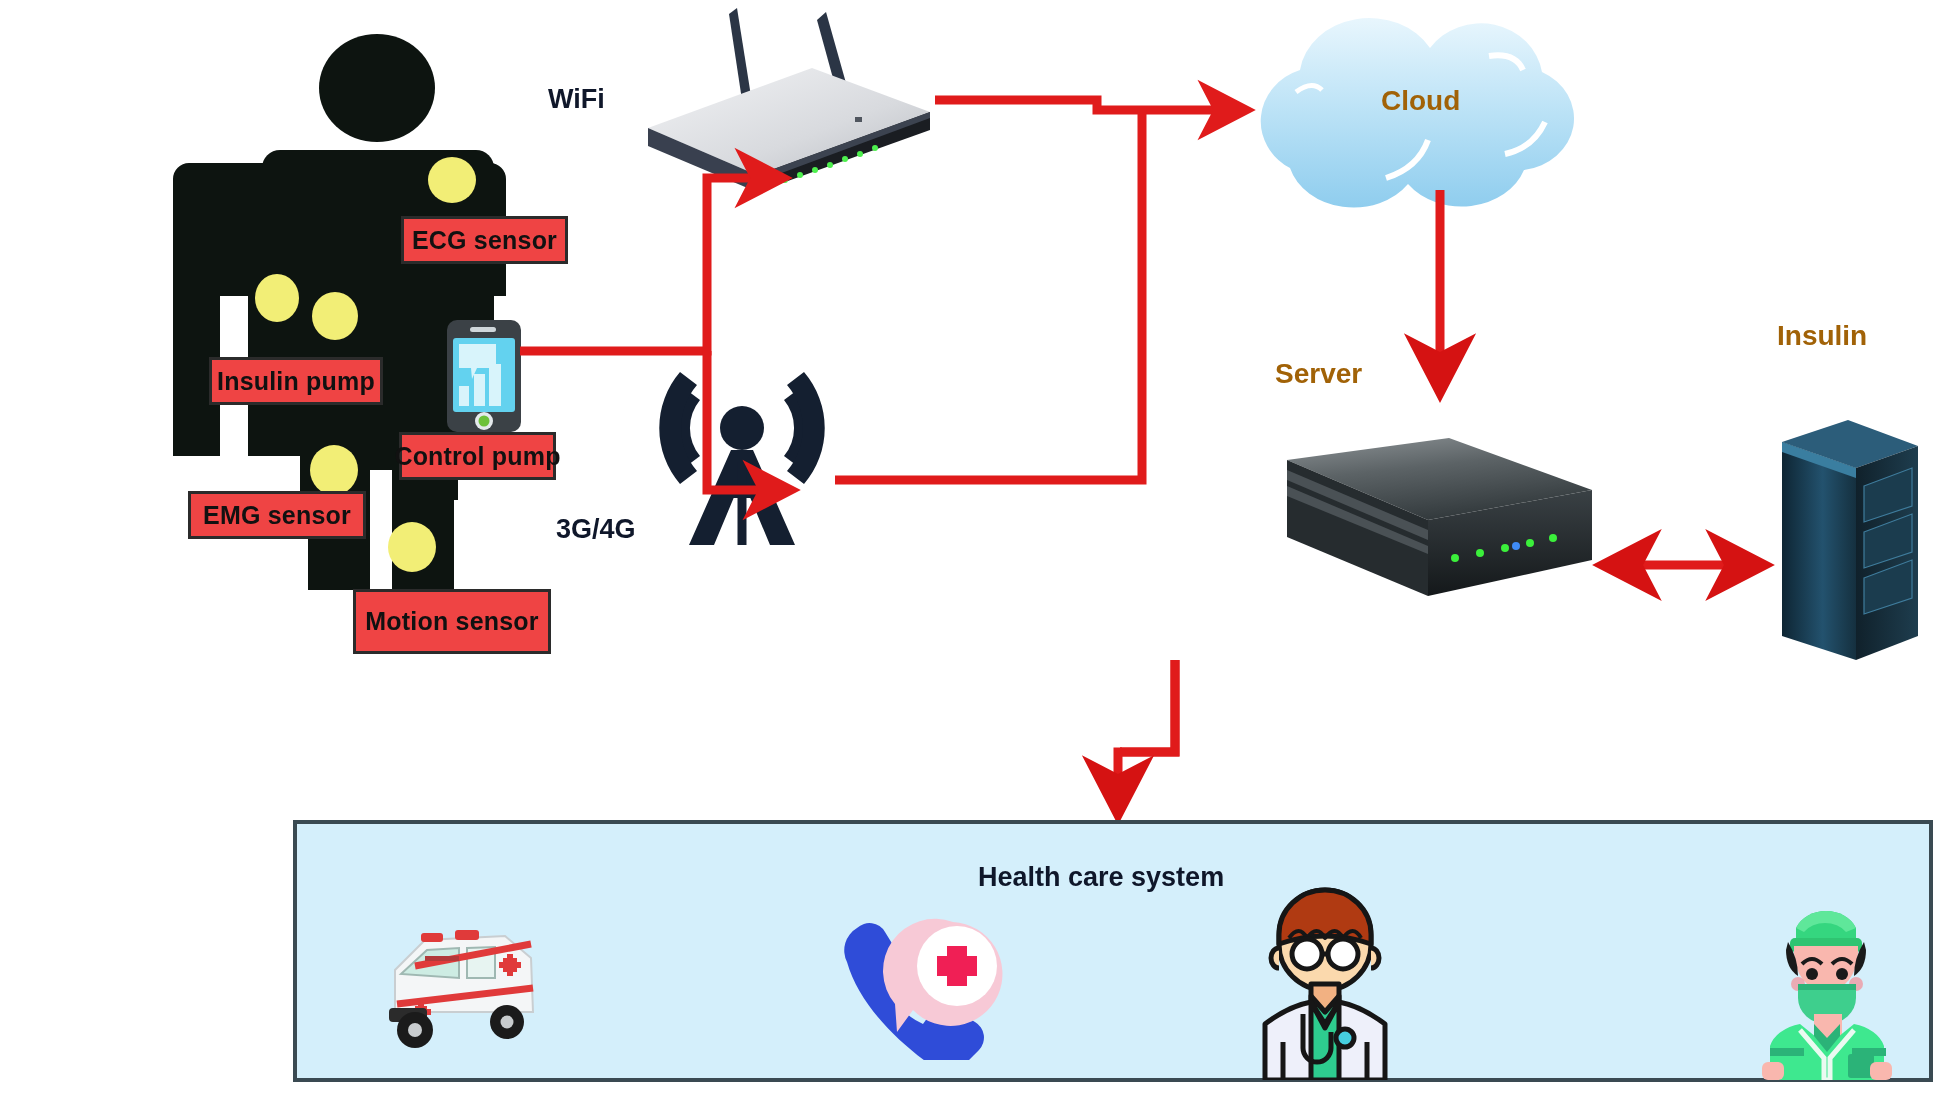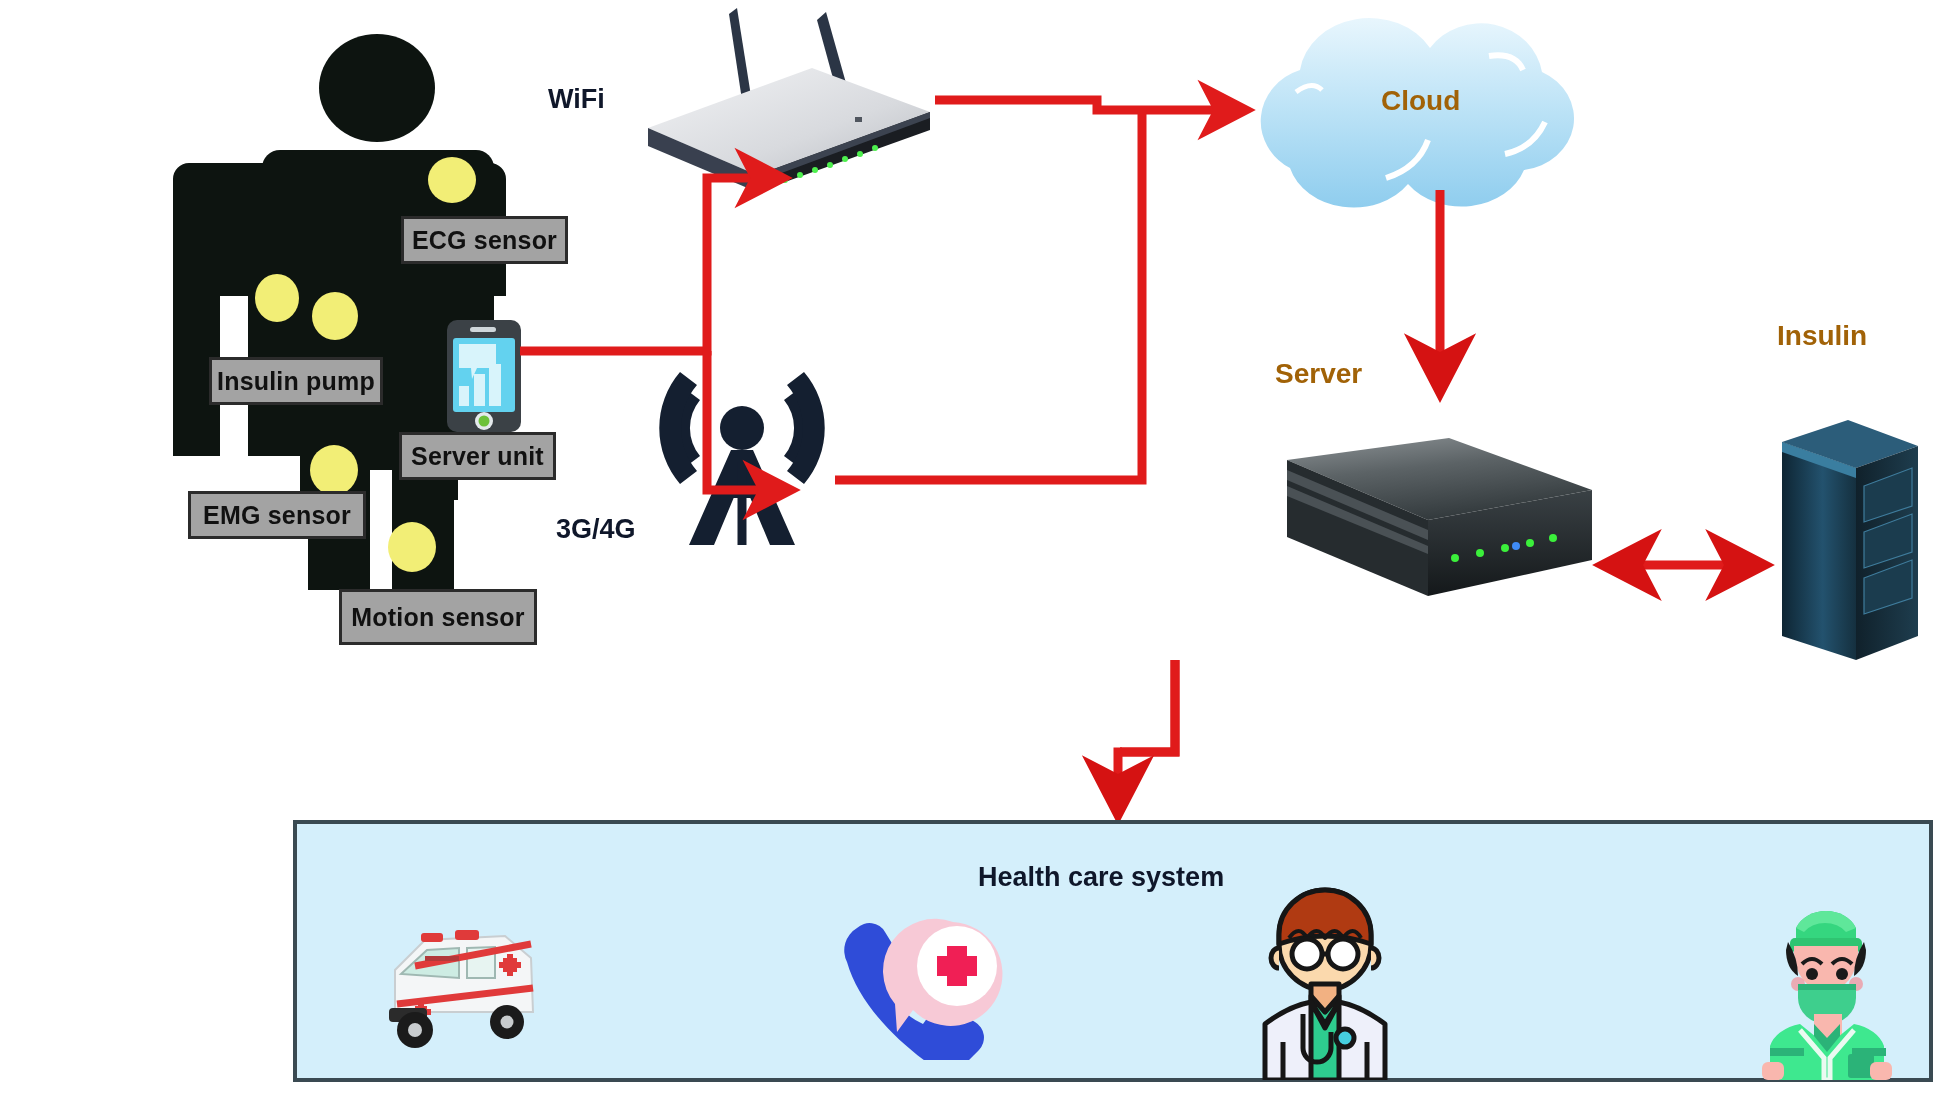--- a/index.html
+++ b/index.html
@@ -16,21 +16,21 @@
     font-family: "Liberation Sans", sans-serif;
   }
   #stage svg.layer {
     position: absolute;
     left: 0; top: 0;
     width: 1950px;
     height: 1103px;
   }
   .sensor-label {
     position: absolute;
-    background: #a3a3a3;
+    background: #ef4444;
     border: 3px solid #2b2b2b;
     color: #111111;
     font-family: "Liberation Sans", sans-serif;
     font-weight: bold;
     display: flex;
     align-items: center;
     justify-content: center;
     box-sizing: border-box;
     white-space: nowrap;
     letter-spacing: 0.2px;
@@ -342,25 +342,25 @@
       <path d="M30,172 h34" stroke="#2bb378" stroke-width="8"></path>
       <path d="M112,172 h34" stroke="#2bb378" stroke-width="8"></path>
     </g>
   </svg>
 
 
   <div class="sensor-label" style="left:401px; top:216px; width:167px; height:48px; font-size:25px;">ECG sensor</div>
 
   <div class="sensor-label" style="left:209px; top:357px; width:174px; height:48px; font-size:25px;">Insulin pump</div>
 
-  <div class="sensor-label" style="left:399px; top:432px; width:157px; height:48px; font-size:25px;">Server unit</div>
+  <div class="sensor-label" style="left:399px; top:432px; width:157px; height:48px; font-size:25px;">Control pump</div>
 
   <div class="sensor-label" style="left:188px; top:491px; width:178px; height:48px; font-size:25px;">EMG sensor</div>
 
-  <div class="sensor-label" style="left:339px; top:589px; width:198px; height:56px; font-size:25px;">Motion sensor</div>
+  <div class="sensor-label" style="left:353px; top:589px; width:198px; height:65px; font-size:25px;">Motion sensor</div>
 
   <div class="plain-label" style="left:548px; top:84px; font-size:27px;">WiFi</div>
 
   <div class="plain-label" style="left:556px; top:514px; font-size:27px;">3G/4G</div>
 
   <div class="node-label" style="left:1381px; top:85px; font-size:28px;">Cloud</div>
 
   <div class="node-label" style="left:1275px; top:358px; font-size:28px;">Server</div>
 
   <div class="node-label" style="left:1777px; top:320px; font-size:28px;">Insulin</div>

